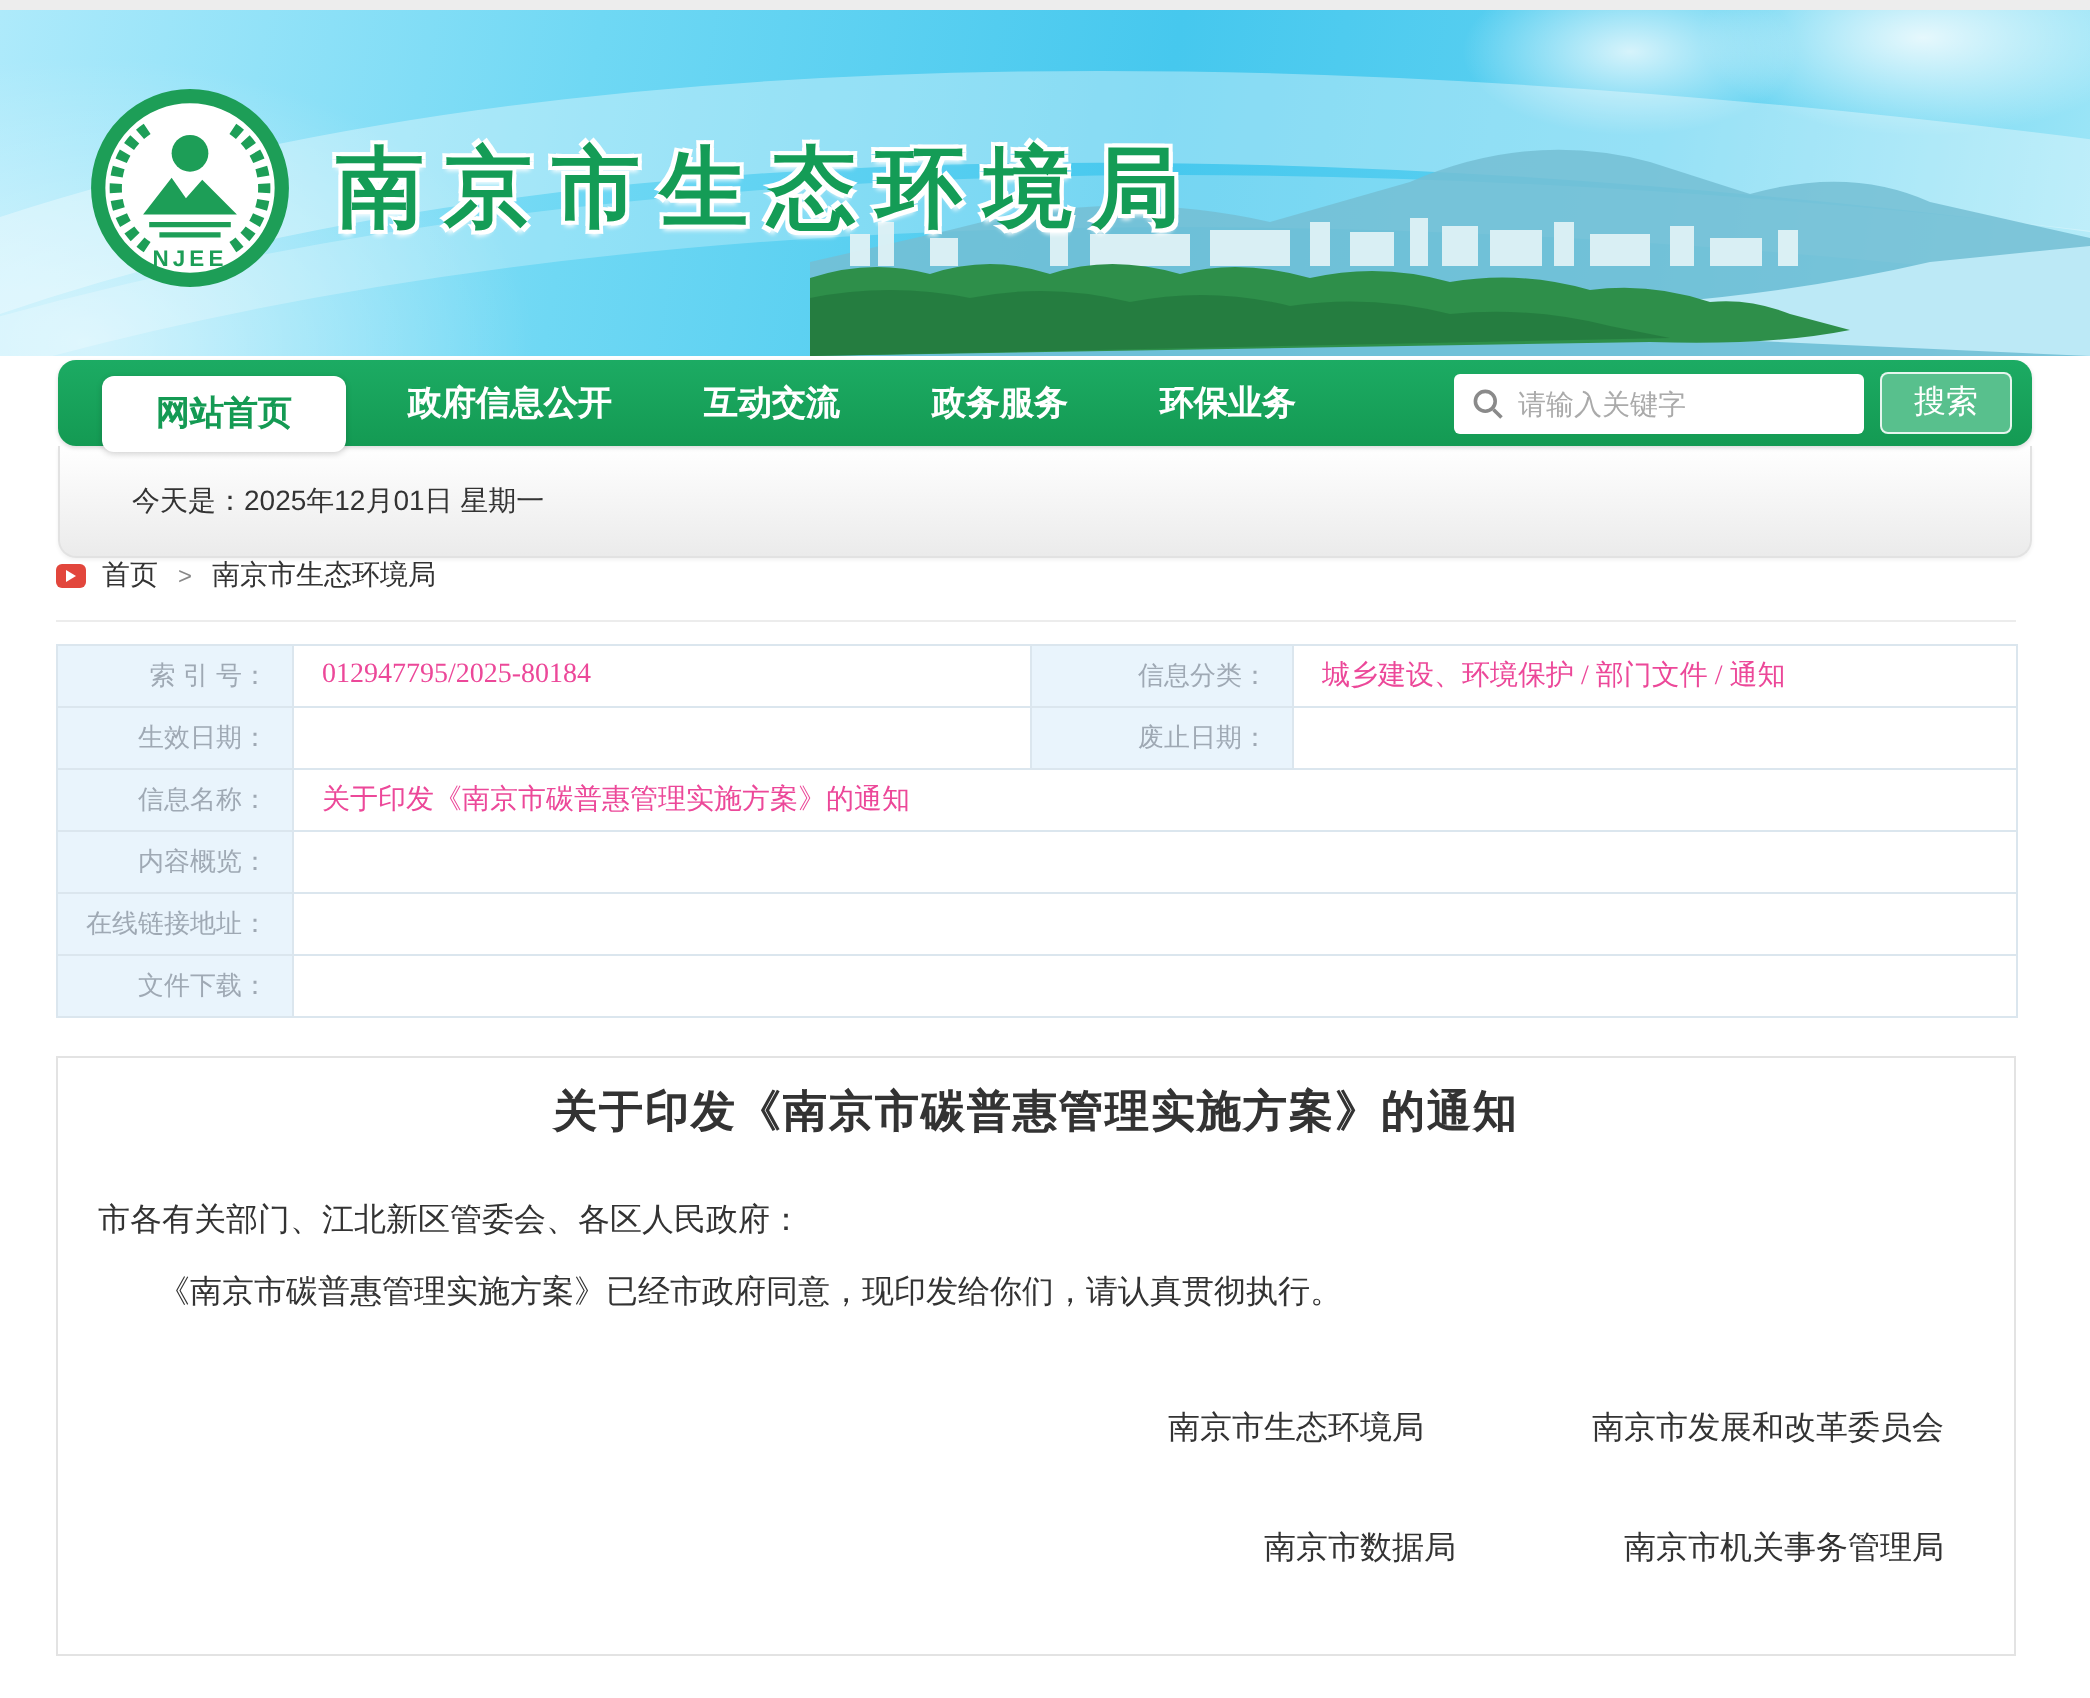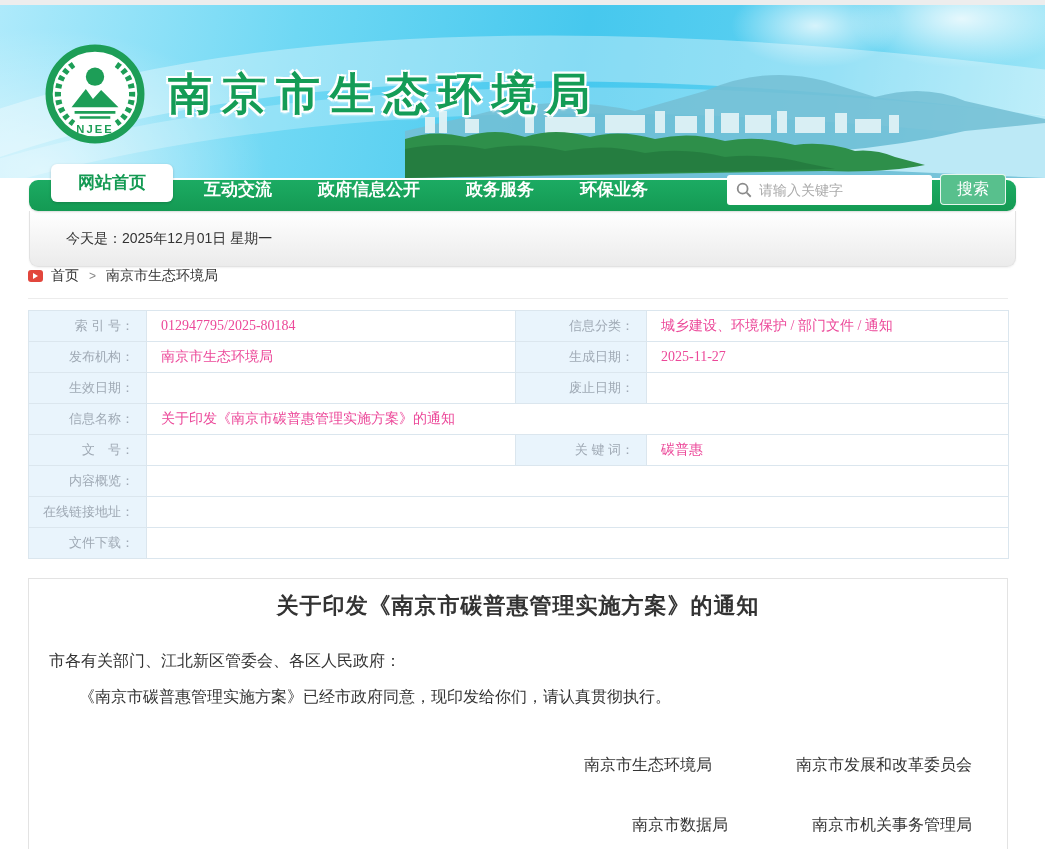--- a/index.html
+++ b/index.html
@@ -26,22 +26,22 @@
   .brand-logo { width:102px; height:102px; }
   .brand-title {
     margin-left:22px; font-size:44px; font-weight:bold; letter-spacing:10px;
     color:#149c56; font-family:"Liberation Sans","DejaVu Sans",sans-serif;
     text-shadow:-2px -2px 0 #fff, 2px -2px 0 #fff, -2px 2px 0 #fff, 2px 2px 0 #fff, 0 3px 2px rgba(255,255,255,.9);
   }
 
   
   .nav-wrap { margin:2px 29px 0; position:relative; z-index:3; }
   .nav {
-    height:31px; background:linear-gradient(180deg,#1cab63,#149a53);
-    border-radius:9px; display:flex; align-items:center; padding:0 10px 12px 18px;
+    height:43px; background:linear-gradient(180deg,#1cab63,#149a53);
+    border-radius:9px; display:flex; align-items:center; padding:0 10px 0 18px;
     box-shadow:0 1px 2px rgba(0,0,0,.15);
   }
   .nav-tab {
     color:#fff; font-size:17px; font-weight:bold; padding:0 23px; cursor:pointer;
     white-space:nowrap; line-height:43px;
   }
   .nav-tab.active {
     background:#fff; color:#149a53; border-radius:6px;
     line-height:38px; height:38px; align-self:flex-end; margin:0 8px -3px 4px;
     padding:0 27px; box-shadow:0 1px 3px rgba(0,0,0,.18); position:relative; z-index:4;
@@ -153,22 +153,22 @@
       <path d="M30,68 H70 M35,73 H65" stroke="#1d9e57" stroke-width="2.6"></path>
       <text x="50" y="88" text-anchor="middle" font-size="11" font-weight="bold" fill="#1d9e57" letter-spacing="2">NJEE</text>
     </svg>
     <div class="brand-title">南京市生态环境局</div>
   </div>
 </div>
 
 <div class="nav-wrap">
   <div class="nav">
     <div class="nav-tab active">网站首页</div>
+    <div class="nav-tab">政府信息公开</div>
     <div class="nav-tab">互动交流</div>
-    <div class="nav-tab">政府信息公开</div>
     <div class="nav-tab">政务服务</div>
     <div class="nav-tab">环保业务</div>
     <div class="nav-search">
       <div class="search-box">
         <svg class="search-icon" viewBox="0 0 20 20">
           <circle cx="8.5" cy="8.5" r="5.5" fill="none" stroke="#8a8a8a" stroke-width="2"></circle>
           <line x1="13" y1="13" x2="17.5" y2="17.5" stroke="#8a8a8a" stroke-width="2"></line>
         </svg>
         <input class="search-input" type="text" placeholder="请输入关键字" style="">
       </div>
@@ -198,40 +198,28 @@
         <col class="col-v2">
       </colgroup>
     <tbody>
         <tr>
       <td class="lbl">索 引 号：</td>
       <td class="val">012947795/2025-80184</td>
       <td class="lbl">信息分类：</td>
       <td class="val">城乡建设、环境保护 / 部门文件 / 通知</td>
     </tr>
     <tr>
-      <td class="lbl">发布机构：</td>
-      <td class="val">南京市生态环境局</td>
-      <td class="lbl">生成日期：</td>
-      <td class="val">2025-11-27</td>
-    </tr>
-    <tr>
       <td class="lbl">生效日期：</td>
       <td class="val"></td>
       <td class="lbl">废止日期：</td>
       <td class="val"></td>
     </tr>
     <tr>
       <td class="lbl">信息名称：</td>
       <td class="val" colspan="3">关于印发《南京市碳普惠管理实施方案》的通知</td>
-    </tr>
-    <tr>
-      <td class="lbl">文　号：</td>
-      <td class="val"></td>
-      <td class="lbl">关 键 词：</td>
-      <td class="val">碳普惠</td>
     </tr>
     <tr>
       <td class="lbl">内容概览：</td>
       <td class="val" colspan="3"></td>
     </tr>
     <tr>
       <td class="lbl">在线链接地址：</td>
       <td class="val" colspan="3"></td>
     </tr>
     <tr>

